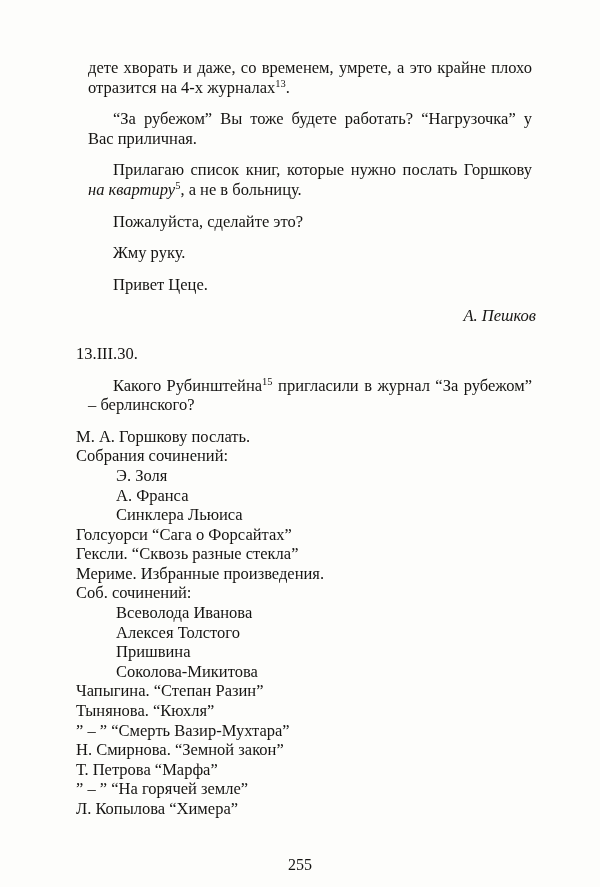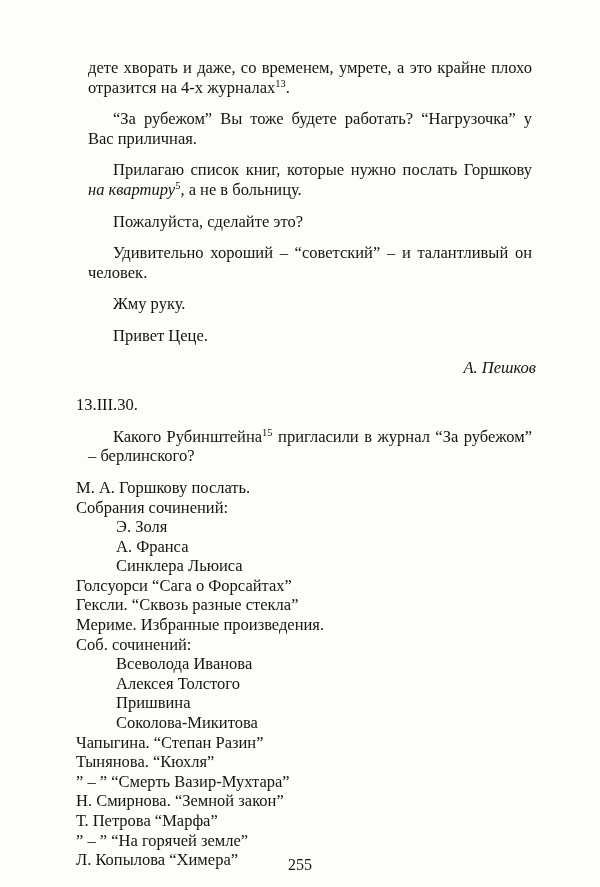--- a/index.html
+++ b/index.html
@@ -66,21 +66,20 @@
 
   <p class="para"><span>дете хворать и даже, со временем, умрете, а это крайне плохо отразится на 4-х журналах</span><sup class="fnref">13</sup><span>.</span></p>
 
   <p class="para indent"><span>“За рубежом” Вы тоже будете работать? “Нагрузочка” у Вас приличная.</span></p>
 
 
   <p class="para indent"><span>Прилагаю список книг, которые нужно послать Горшкову </span><span class="italic">на квартиру</span><sup class="fnref">5</sup><span>, а не в больницу.</span></p>
 
   <p class="para indent"><span>Пожалуйста, сделайте это?</span></p>
 
-  <p class="para indent"><span>Удивительно хороший – “советский” – и талантливый он человек.</span></p>
 
   <p class="para indent"><span>Жму руку.</span></p>
 
   <p class="para indent"><span>Привет Цеце.</span></p>
 
   <p class="signature"><span>А. Пешков</span></p>
 
   <p class="para date"><span>13.III.30.</span></p>
 
   <p class="para indent"><span>Какого Рубинштейна</span><sup class="fnref">15</sup><span> пригласили в журнал “За рубежом” – берлинского?</span></p>

